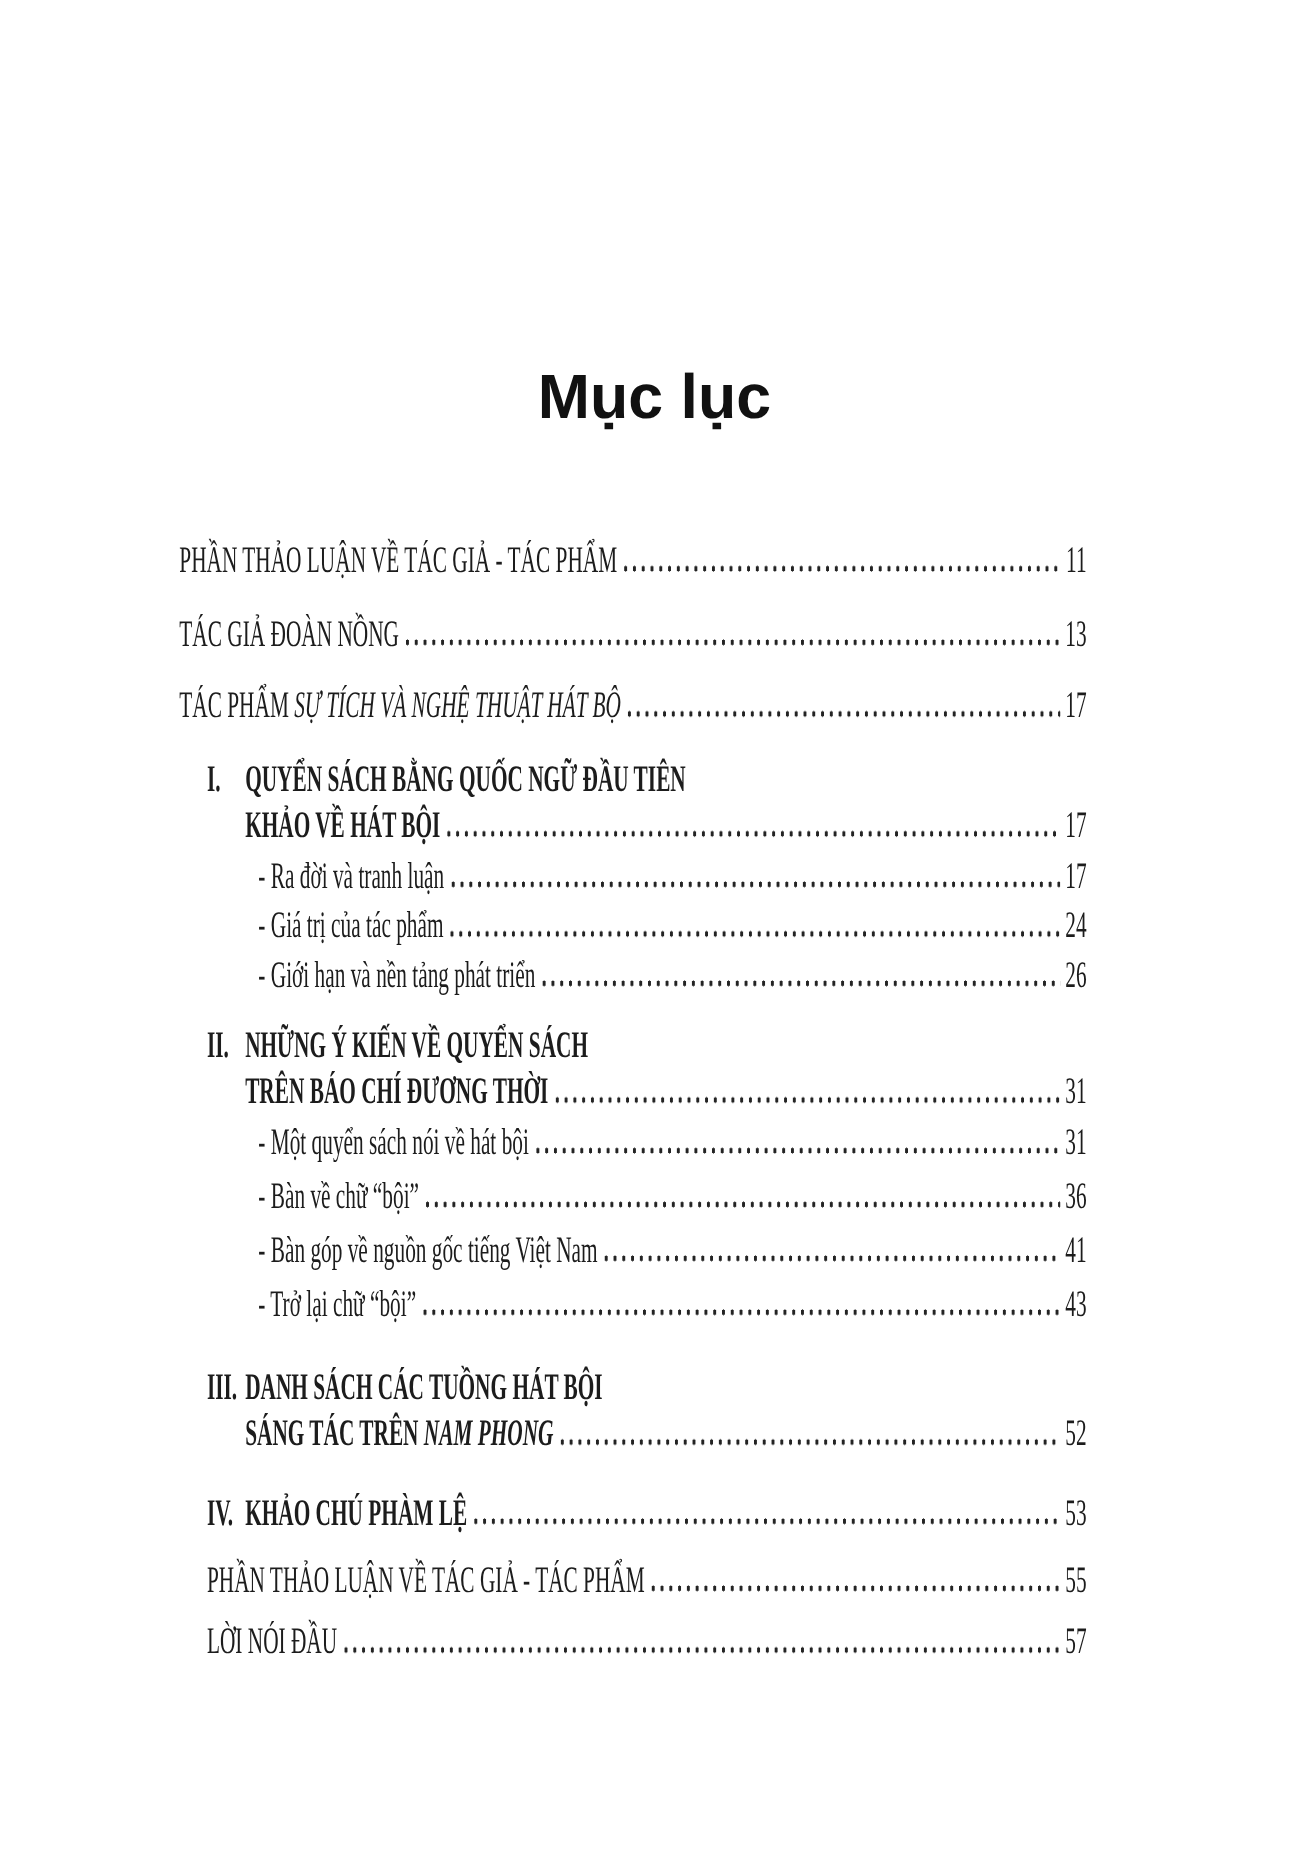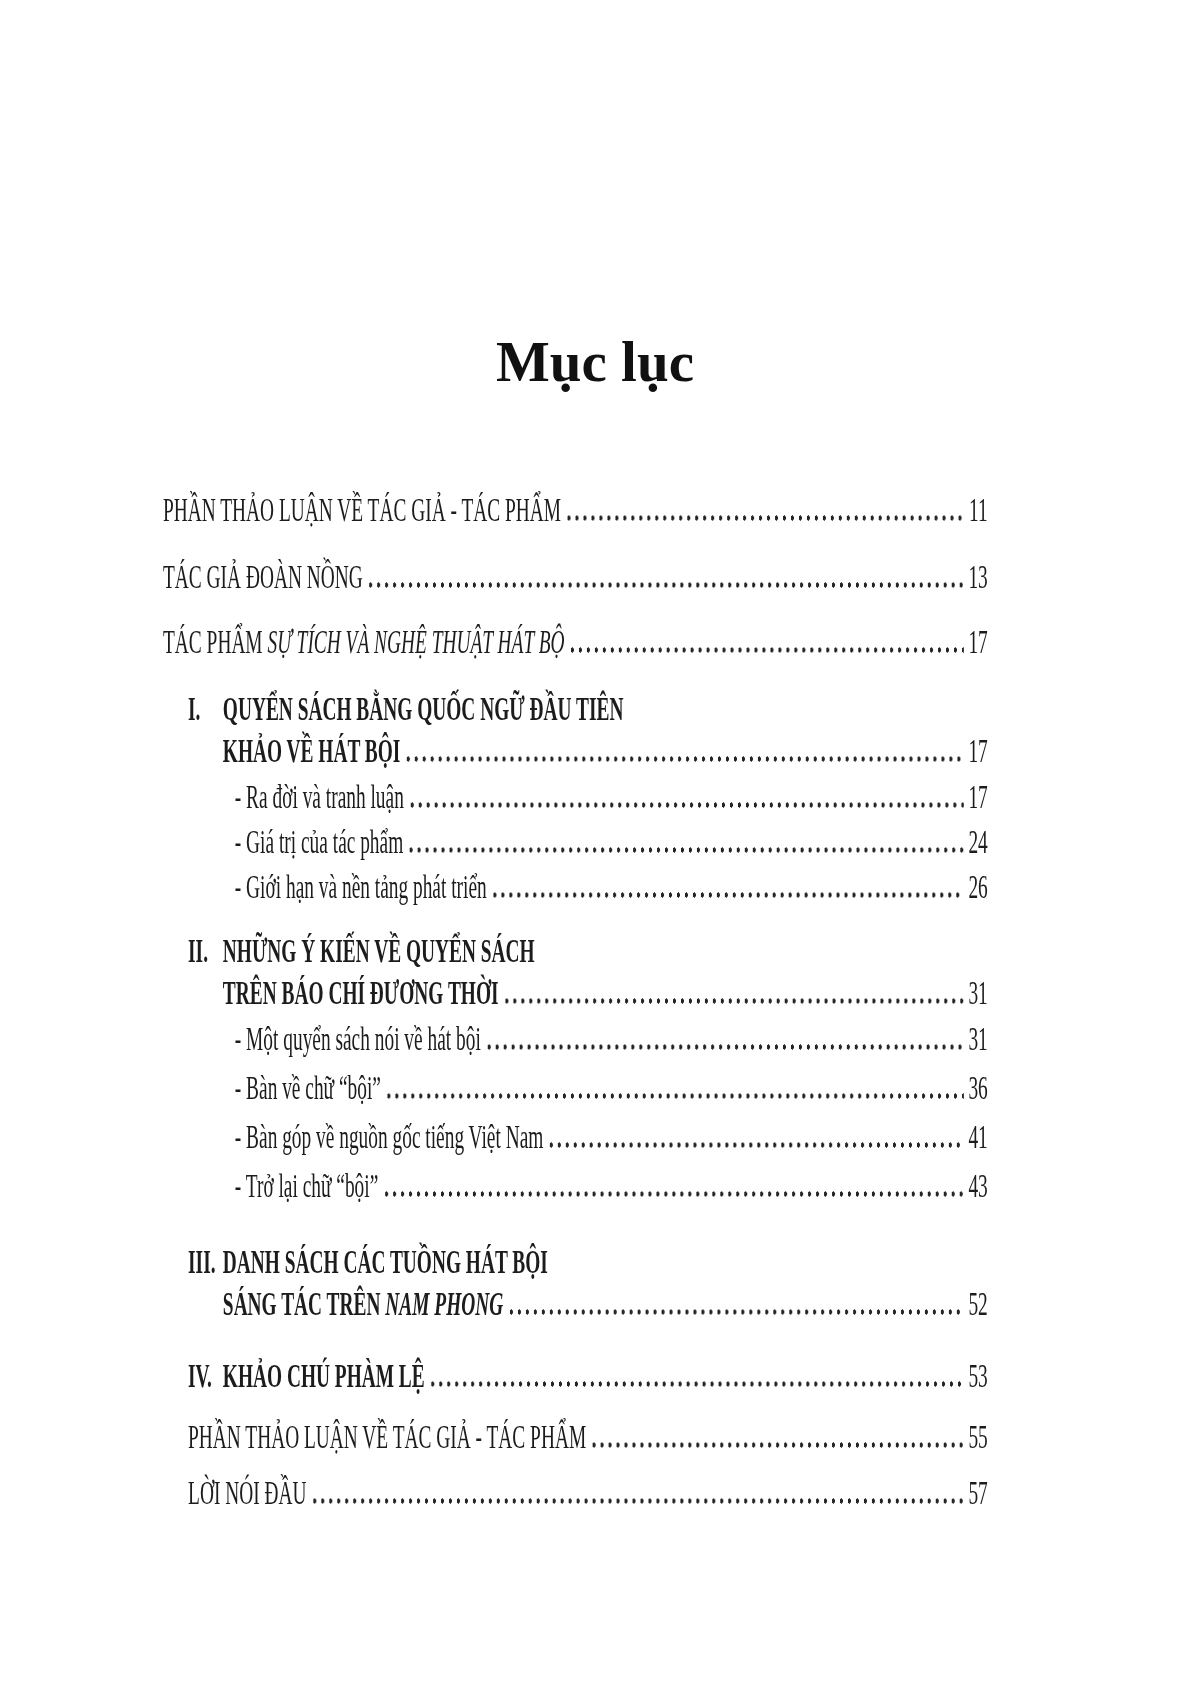--- a/index.html
+++ b/index.html
@@ -7,21 +7,21 @@
     position:relative;
     width:1190px;height:1682px;
     background:#ffffff;
     overflow:hidden;
     font-family:"Liberation Serif","DejaVu Serif",serif;
     color:#1c1c1c;
   }
   .page-title{
     margin:330px 0 0 0;
     text-align:center;
-    font-family:Liberation Serif, serif;
+    font-family:Liberation Sans, sans-serif;
     font-weight:700;
     font-size:57px;
     line-height:63px;
     color:#111;
   }
   
   .toc{
     margin:97px 0 0 163px;
     width:1447px;
     transform:scaleX(0.57);

